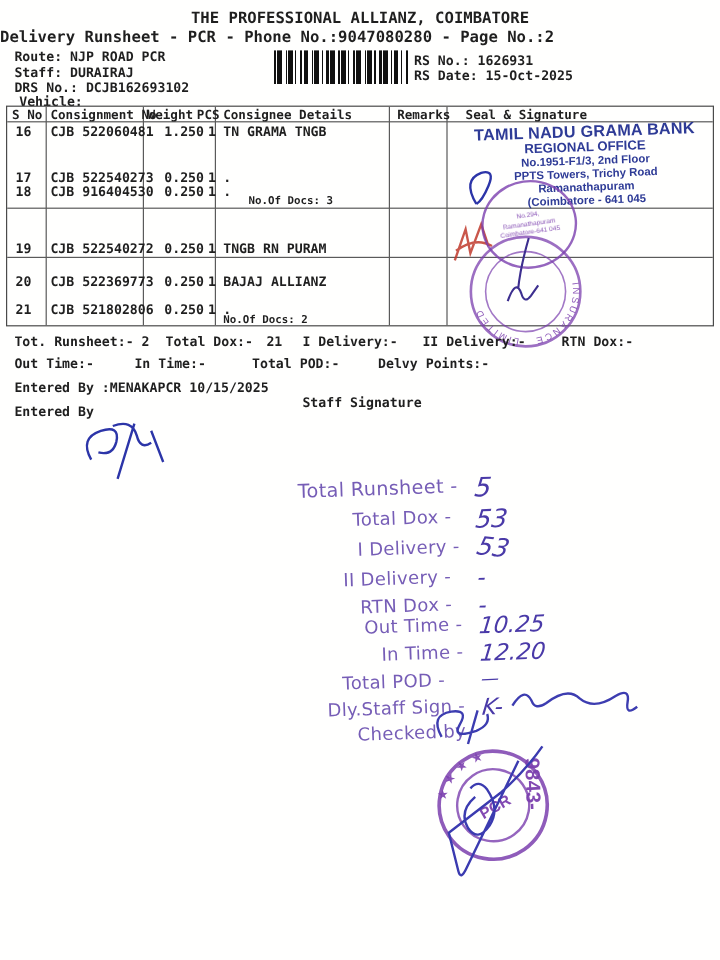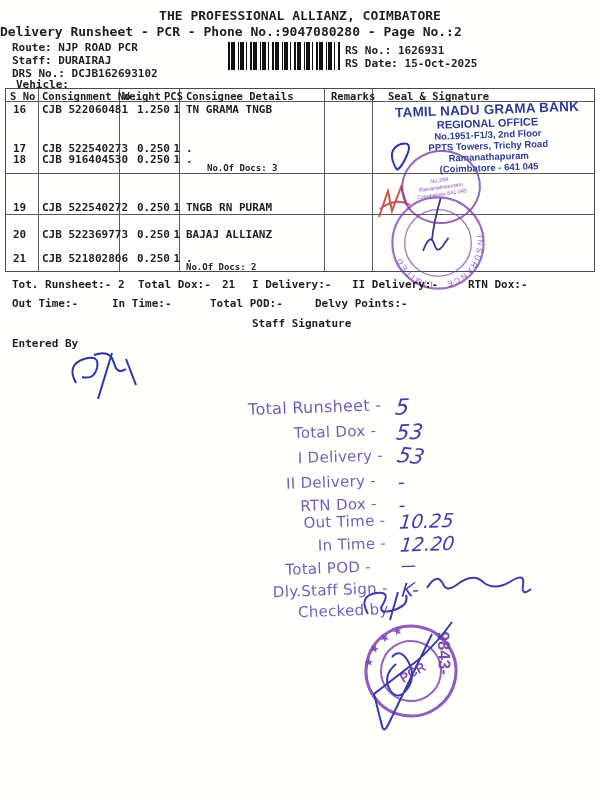--- a/index.html
+++ b/index.html
@@ -185,23 +185,24 @@
   <div class="abs mono t11" style="left:222px;top:278px;">21</div>
   <div class="abs mono t11" style="left:252px;top:278px;">I Delivery:-</div>
   <div class="abs mono t11" style="left:352px;top:278px;">II Delivery:-</div>
   <div class="abs mono t11" style="left:468px;top:278px;">RTN Dox:-</div>
 
   <div class="abs mono t11" style="left:12px;top:297px;">Out Time:-</div>
   <div class="abs mono t11" style="left:112px;top:297px;">In Time:-</div>
   <div class="abs mono t11" style="left:210px;top:297px;">Total POD:-</div>
   <div class="abs mono t11" style="left:315px;top:297px;">Delvy Points:-</div>
 
+  <div class="abs mono t11" style="left:12px;top:317px;">Entered By :MENAKAPCR 10/15/2025</div>
 
   <div class="abs mono t11" style="left:12px;top:337px;">Entered By</div>
-  <div class="abs mono t11" style="left:252px;top:317px;text-align:center;">Staff Signature</div>
+  <div class="abs mono t11" style="left:252px;top:329px;text-align:center;">Staff Signature</div>
 
   <svg class="sig" style="left:66px;top:345px;" width="100" height="60" viewBox="0 0 100 60">
     <path d="M10,38 q-10,-18 8,-24 q16,-5 13,9 q-3,12 -15,9 M28,10 q16,-6 20,8 q3,12 12,6 M46,8 l-14,46 M60,14 l10,26" fill="none" stroke="#2c35a8" stroke-width="2"></path>
   </svg>
 
   <div class="hw-block">
     <div class="hw" style="top:0;">
       <span class="hwl" style="font-size:16px;">Total Runsheet -</span>
       <span class="hwv" style="font-size:22px;">5</span>
     </div>

